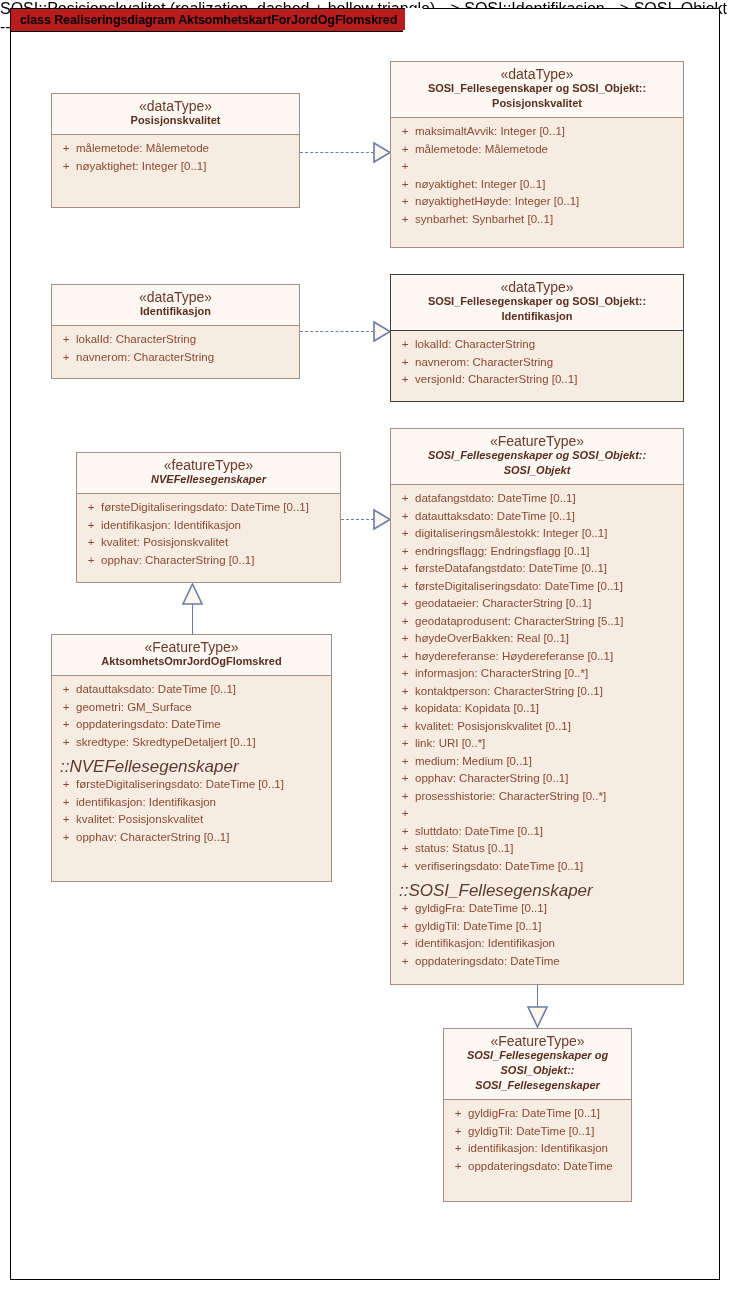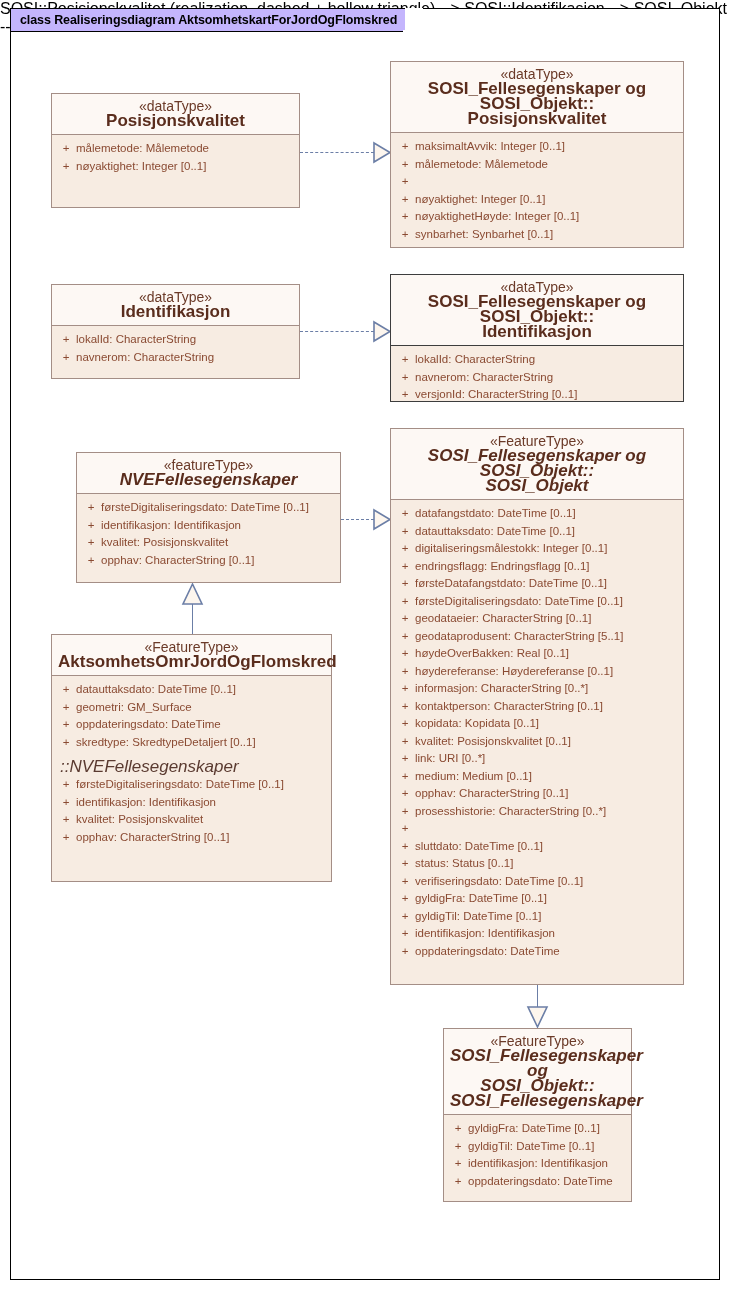--- a/index.html
+++ b/index.html
@@ -10,21 +10,21 @@
   }
 
   
   #frame{
     position:absolute;left:10px;top:8px;width:710px;height:1272px;
     border:1.5px solid #000;box-sizing:border-box;background:#fff;
   }
   #title-tab{
     position:absolute;left:10px;top:8px;height:24px;
     border:1.5px solid #000;border-right:none;box-sizing:border-box;
-    background:#c4b5fd;display:flex;align-items:center;padding:0 8px 0 9px;
+    background:#b91c1c;display:flex;align-items:center;padding:0 8px 0 9px;
     z-index:6;
   }
   #title-tab .txt{
     font-size:12.5px;font-weight:bold;color:#000;white-space:nowrap;letter-spacing:-0.1px;
   }
   
   #title-tab-slant{
     position:absolute;top:8px;height:24px;width:18px;z-index:6;
     overflow:hidden;background:#fff;
   }
@@ -49,21 +49,21 @@
     border-bottom:1px solid #a48e86;
     text-align:center;
     padding:5px 6px 6px 6px;
     color:#6b3a28;
   }
   .uml.sel .hdr{border-bottom:1.4px solid #3d3d3d;}
   .uml .stereo{
     font-size:14px;color:#6b3a28;line-height:14px;
   }
   .uml .cname{
-    font-size:17px;font-weight:bold;color:#5a2d1d;line-height:15px;
+    font-size:11px;font-weight:bold;color:#5a2d1d;line-height:15px;
   }
   .uml .cname.ital{font-style:italic;}
   .uml .attrs{
     padding:5px 4px 7px 4px;
   }
   .row{
     display:flex;align-items:flex-start;line-height:17.5px;
     font-size:11.5px;color:#8a4a32;white-space:nowrap;
   }
   .row .vis{
@@ -350,20 +350,21 @@
       </div>
     <div class="row">
         <span class="vis">+</span>
         <span class="sig">status: Status [0..1]</span>
       </div>
     <div class="row">
         <span class="vis">+</span>
         <span class="sig">verifiseringsdato: DateTime [0..1]</span>
       </div>
 
+    <div class="grp" style="margin-top:7px;">::SOSI_Fellesegenskaper</div>
     <div class="row">
         <span class="vis">+</span>
         <span class="sig">gyldigFra: DateTime [0..1]</span>
       </div>
     <div class="row">
         <span class="vis">+</span>
         <span class="sig">gyldigTil: DateTime [0..1]</span>
       </div>
     <div class="row">
         <span class="vis">+</span>

